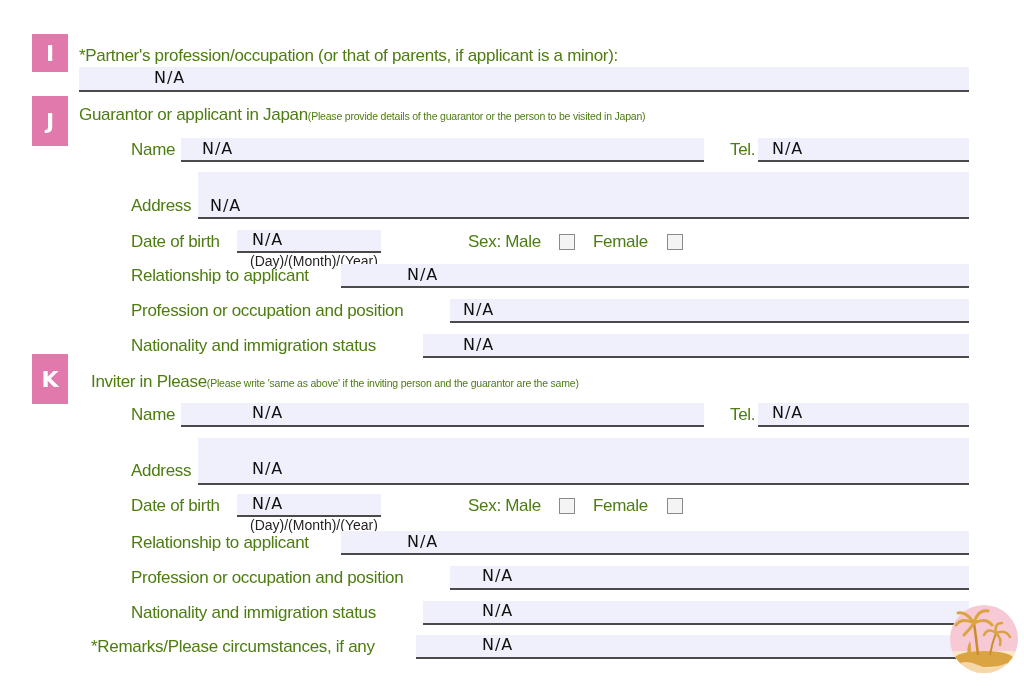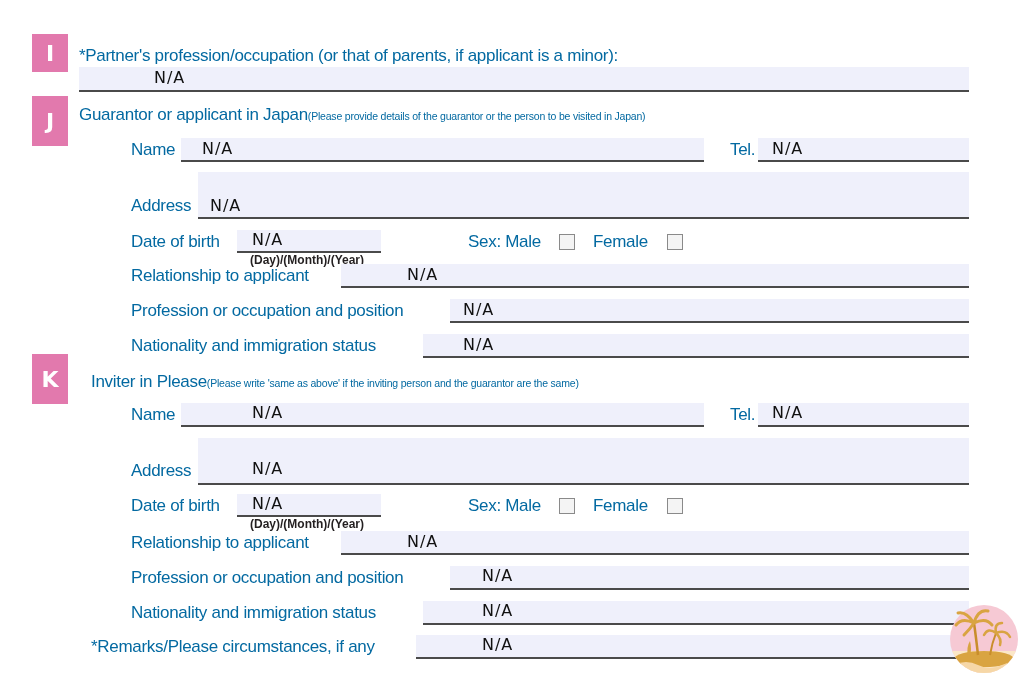--- a/index.html
+++ b/index.html
@@ -1,23 +1,23 @@
 <!DOCTYPE html>
 <html><head>
 <meta charset="utf-8">
 <style>
   html, body { margin:0; padding:0; }
   body { width:1024px; height:691px; background:#ffffff; position:relative; overflow:hidden;
          font-family:"Liberation Sans", sans-serif; color:#231f20; }
   .badge { position:absolute; width:36px; height:36px; background:#e279ad; color:#fff;
            font-family:"DejaVu Sans", sans-serif; font-weight:bold; font-size:22px;
            display:flex; align-items:center; justify-content:center; }
-  .lbl { position:absolute; font-size:17px; white-space:nowrap; color:#0369a1; letter-spacing:-0.3px; }
+  .lbl { position:absolute; font-size:17px; white-space:nowrap; color:#4d7c0f; letter-spacing:-0.3px; }
   .lbl small { font-size:10.5px; letter-spacing:-0.2px; }
-  .sub { position:absolute; font-size:12px; white-space:nowrap; color:#231f20;font-weight:bold; }
+  .sub { position:absolute; font-size:14px; white-space:nowrap; color:#231f20; }
   .field { position:absolute; background:#eff0fb; border-bottom:2px solid #4a4a4a; box-sizing:border-box; }
   .val { position:absolute; font-family:"DejaVu Sans", sans-serif; font-size:16px; color:#111; white-space:nowrap; letter-spacing:1px; }
   .chk { position:absolute; width:16px; height:16px; border:1.5px solid #8a8a8a; background:#f4f4f4; box-sizing:border-box; }
   .logo { position:absolute; left:948px; top:603px; width:72px; height:72px; }
 </style>
 </head>
 <body>
 
 <div class="badge" style="left:32px;top:34px;height:38px;">I</div>
 <div class="lbl" style="left:79px;top:46px;">*Partner's profession/occupation (or that of parents, if applicant is a minor):</div>

